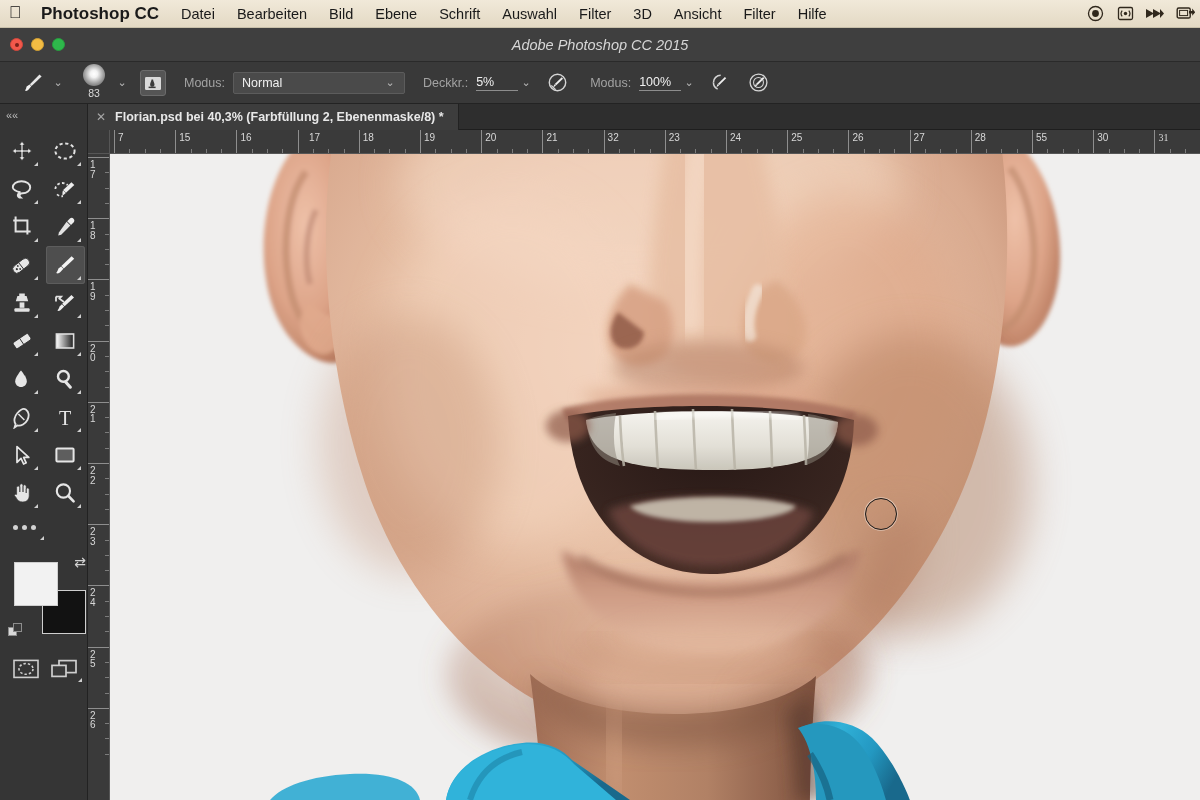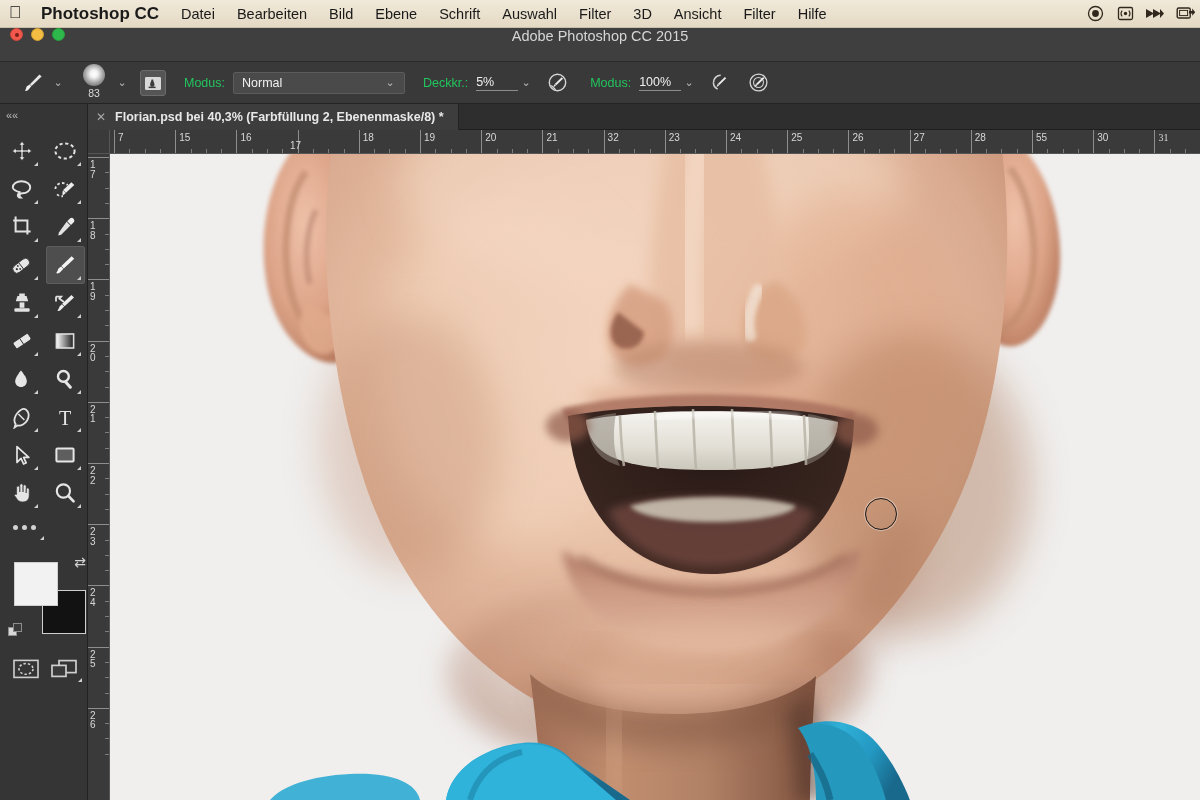--- a/index.html
+++ b/index.html
@@ -28,22 +28,23 @@
   .menubar-spacer { flex: 1; }
   .menu-status-icon {
     width: 30px; display: flex; align-items: center; justify-content: center;
     color: #30281c;
   }
 
   
   .titlebar {
     position: absolute; top: 28px; left: 0; width: 1200px; height: 34px;
     background: #3f3f3f;
-    display: flex; 
+    display: flex; align-items: center;
     border-bottom: 1px solid #2a2a2a;
+    font-style: italic;
   }
   .traffic { display: flex; gap: 8px; padding-left: 10px; }
   .tl { width: 13px; height: 13px; border-radius: 50%; position: relative; }
   .tl.red    { background: #f2584b; border: 1px solid #d3483c; }
   .tl.yellow { background: #f3bc43; border: 1px solid #d2a033; }
   .tl.green  { background: #2eb84b; border: 1px solid #27a03f; }
   .tl.red::after {
     content: ""; position: absolute; left: 3.5px; top: 3.5px;
     width: 4px; height: 4px; border-radius: 50%; background: #7a2019;
   }
@@ -77,21 +78,21 @@
     width: 22px; height: 22px; border-radius: 50%;
     background: radial-gradient(circle at 50% 45%, #ffffff 0%, #f2f2f2 22%, #9a9a9a 60%, #4a4a4a 100%);
     margin-top: 0px;
   }
   .brush-size-label { font-size: 10.5px; color: #d8d8d8; margin-top: 1px; }
   .ob-toggle-btn {
     width: 26px; height: 26px; margin-left: 10px; border-radius: 3px;
     background: #555; border: 1px solid #6b6b6b;
     display: flex; align-items: center; justify-content: center;
   }
-  .ob-label { margin-left: 18px; color: #22c55e; }
+  .ob-label { margin-left: 18px; color: #a3a3a3; }
   .ob-select {
     margin-left: 8px; height: 22px; min-width: 172px;
     background: #4a4a4a; border: 1px solid #5c5c5c; border-radius: 2px;
     display: flex; align-items: center; justify-content: space-between;
     padding: 0 6px 0 8px; color: #f0f0f0; font-size: 12.5px;
   }
   .ob-num {
     margin-left: 8px; min-width: 42px; color: #f0f0f0;
     border-bottom: 1px solid #8d8d8d; text-align: left; padding-bottom: 1px;
   }
@@ -587,21 +588,21 @@
       <div class="rh-label" style="left: 69.2px;">15</div>
       <div class="rh-tick minor" style="left: 80.5px;"></div>
       <div class="rh-tick minor" style="left: 95.8px;"></div>
       <div class="rh-tick minor" style="left: 111.1px;"></div>
       <div class="rh-tick major" style="left: 126.4px;"></div>
       <div class="rh-label" style="left: 130.4px;">16</div>
       <div class="rh-tick minor" style="left: 141.7px;"></div>
       <div class="rh-tick minor" style="left: 157px;"></div>
       <div class="rh-tick minor" style="left: 172.3px;"></div>
       <div class="rh-tick major" style="left: 187.6px;"></div>
-      <div class="rh-label" style="left: 180px; margin-top: 8px;">17</div>
+      <div class="rh-label" style="left: 199px;">17</div>
       <div class="rh-tick minor" style="left: 202.9px;"></div>
       <div class="rh-tick minor" style="left: 218.2px;"></div>
       <div class="rh-tick minor" style="left: 233.5px;"></div>
       <div class="rh-tick major" style="left: 248.8px;"></div>
       <div class="rh-label" style="left: 252.8px;">18</div>
       <div class="rh-tick minor" style="left: 264.1px;"></div>
       <div class="rh-tick minor" style="left: 279.4px;"></div>
       <div class="rh-tick minor" style="left: 294.7px;"></div>
       <div class="rh-tick major" style="left: 310px;"></div>
       <div class="rh-label" style="left: 314px;">19</div>

